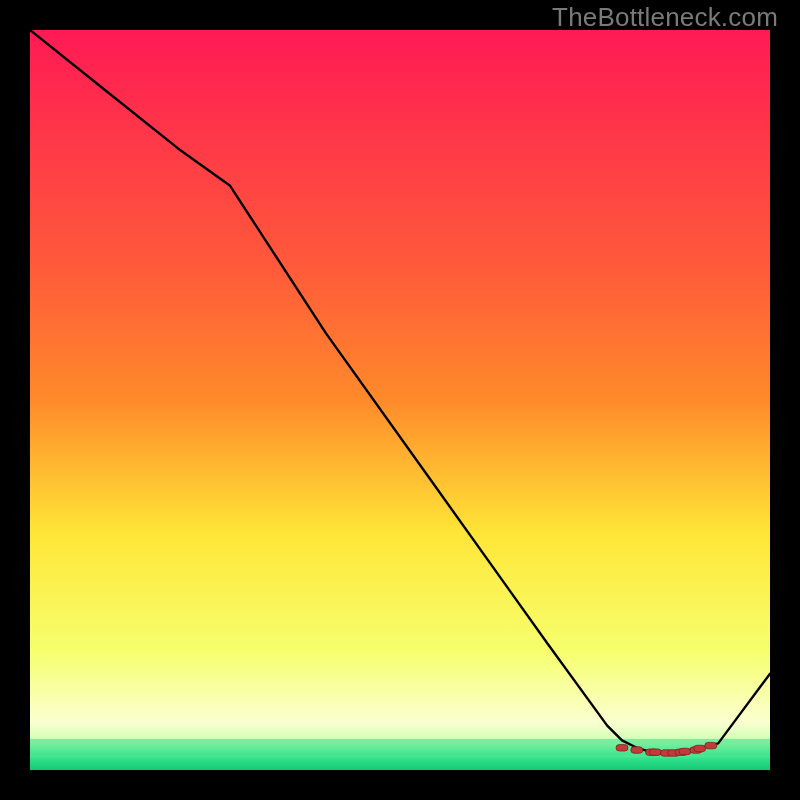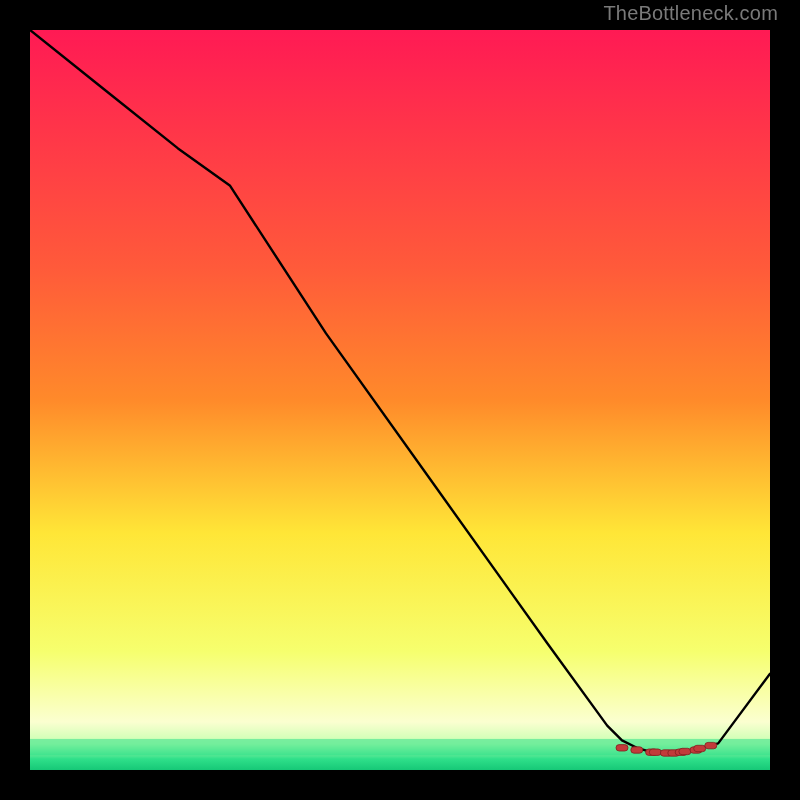--- a/index.html
+++ b/index.html
@@ -15,21 +15,21 @@
     position: relative;
     width: 800px;
     height: 800px;
     background: #000;
   }
   .attribution {
     position: absolute;
     top: 2px;
     right: 22px;
     color: #7a7a7a;
-    font-size: 20px;
+    font-size: 26px;
     font-weight: 500;
     letter-spacing: 0.2px;
   }
   .plot {
     position: absolute;
     left: 30px;
     top: 30px;
     width: 740px;
     height: 740px;
   }

